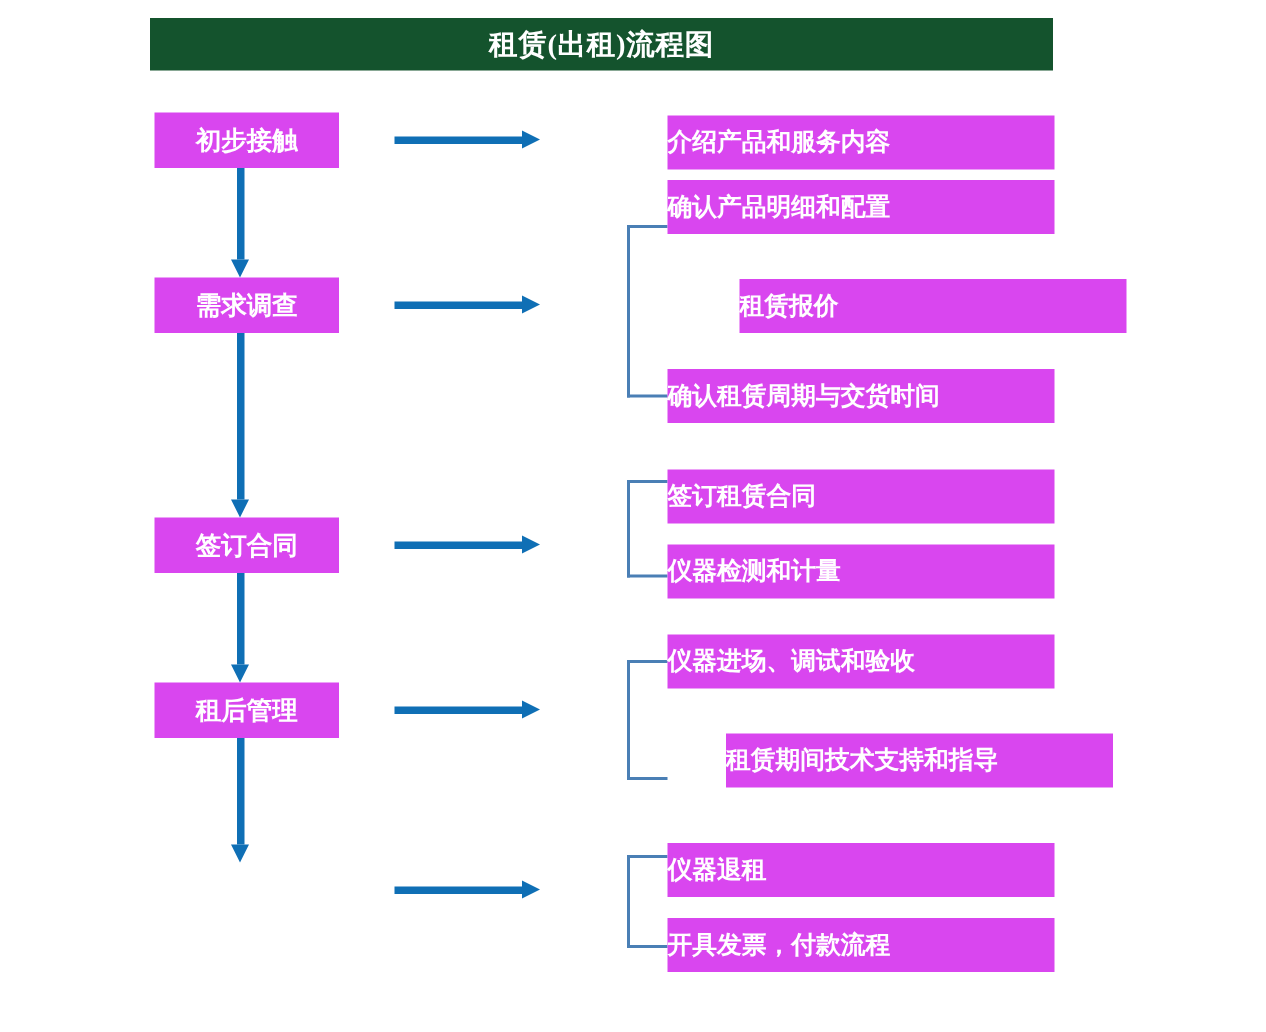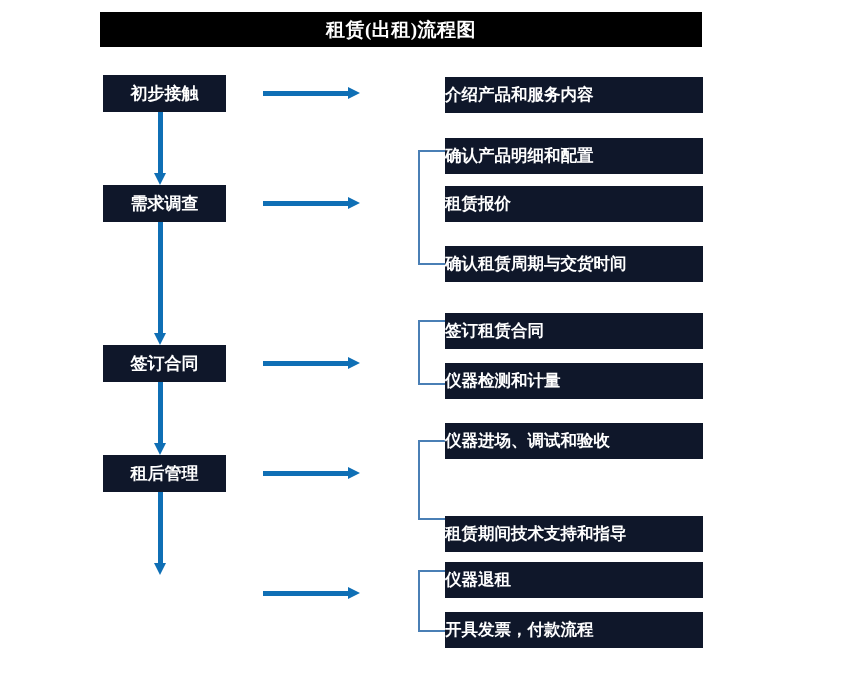--- a/index.html
+++ b/index.html
@@ -22,34 +22,34 @@
     height: 688px;
   }
 
   
   .title-bar {
     position: absolute;
     left: 100px;
     top: 12px;
     width: 602px;
     height: 35px;
-    background: #000000;
+    background: #14532d;
     color: #ffffff;
     display: flex;
     align-items: center;
     justify-content: center;
     font-size: 19px;
     font-weight: bold;
     letter-spacing: 0.5px;
   }
 
   
   .box {
     position: absolute;
-    background: #0f172a;
+    background: #d946ef;
     color: #ffffff;
     display: flex;
     align-items: center;
     font-weight: bold;
     box-sizing: border-box;
   }
   .box.stage {
     left: 103px;
     width: 123px;
     height: 37px;
@@ -188,39 +188,39 @@
     <div class="head"></div>
   </div>
 
   <div class="box detail" style="top:77px;">介绍产品和服务内容</div>
 
   <div class="bracket" style="top:150px; height:115px;">
     <div class="spine"></div>
     <div class="arm top"></div>
     <div class="arm bottom"></div>
   </div>
-  <div class="box detail" style="top:138px;">确认产品明细和配置</div>
-  <div class="box detail" style="top:186px;">租赁报价</div>
+  <div class="box detail" style="top:120px;">确认产品明细和配置</div>
+  <div class="box detail" style="top:186px;margin-left:48px;">租赁报价</div>
   <div class="box detail" style="top:246px;">确认租赁周期与交货时间</div>
 
   <div class="bracket" style="top:320px; height:65px;">
     <div class="spine"></div>
     <div class="arm top"></div>
     <div class="arm bottom"></div>
   </div>
   <div class="box detail" style="top:363px;">仪器检测和计量</div>
   <div class="box detail" style="top:313px;">签订租赁合同</div>
 
   <div class="bracket" style="top:440px; height:80px;">
     <div class="spine"></div>
     <div class="arm top"></div>
     <div class="arm bottom"></div>
   </div>
   <div class="box detail" style="top:423px;text-align:right;">仪器进场、调试和验收</div>
-  <div class="box detail" style="top:516px;">租赁期间技术支持和指导</div>
+  <div class="box detail" style="top:489px;margin-left:39px;">租赁期间技术支持和指导</div>
 
   <div class="bracket" style="top:570px; height:62px;">
     <div class="spine"></div>
     <div class="arm top"></div>
     <div class="arm bottom"></div>
   </div>
   <div class="box detail" style="top:562px;">仪器退租</div>
   <div class="box detail" style="top:612px;">开具发票，付款流程</div>
 
 </div>

